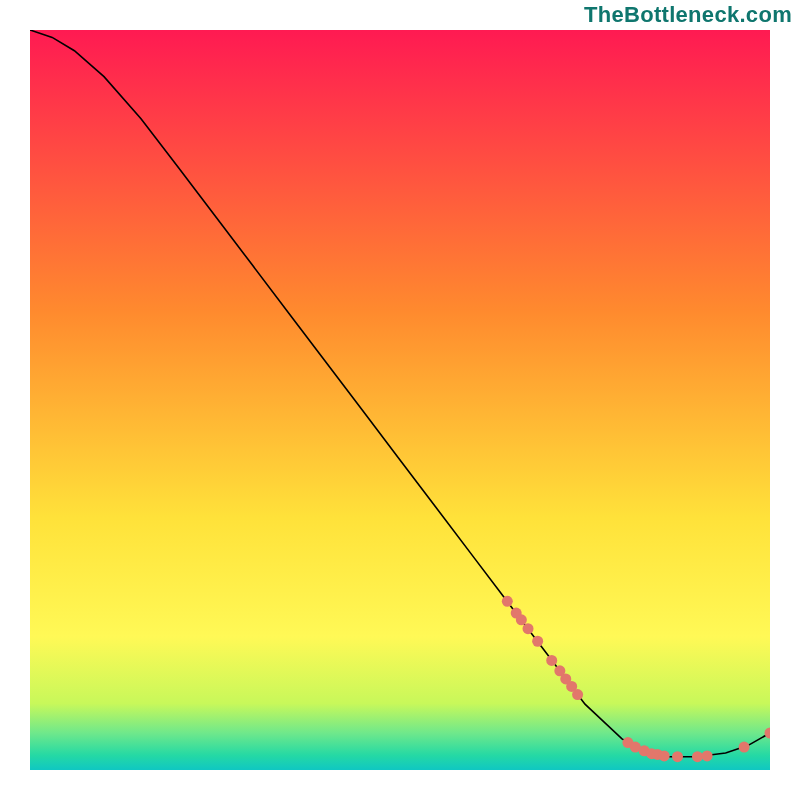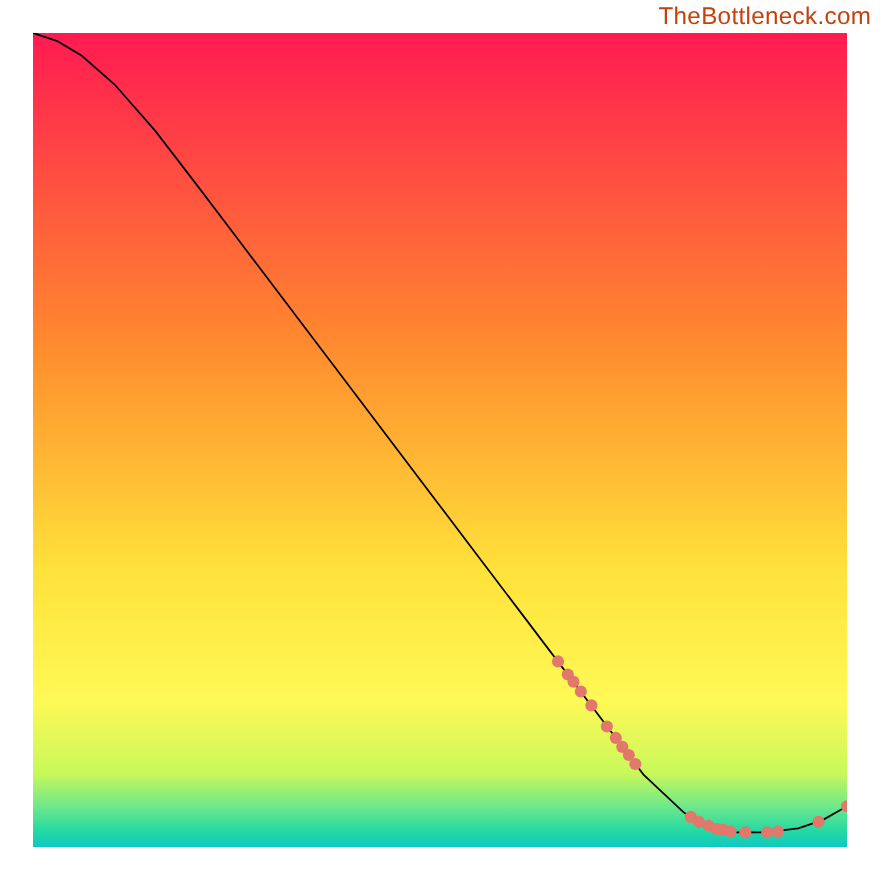--- a/index.html
+++ b/index.html
@@ -13,22 +13,22 @@
     width: 800px;
     height: 800px;
     overflow: hidden;
     background: #fff;
   }
   .watermark {
     position: absolute;
     top: 2px;
     right: 8px;
     font-size: 22px;
-    font-weight: normal;
-    color: #c2410c;
+    font-weight: bold;
+    color: #0f766e;
     letter-spacing: 0.3px;
     z-index: 10;
   }
   .plot-area {
     position: absolute;
     left: 30px;
     top: 30px;
     width: 740px;
     height: 740px;
   }

